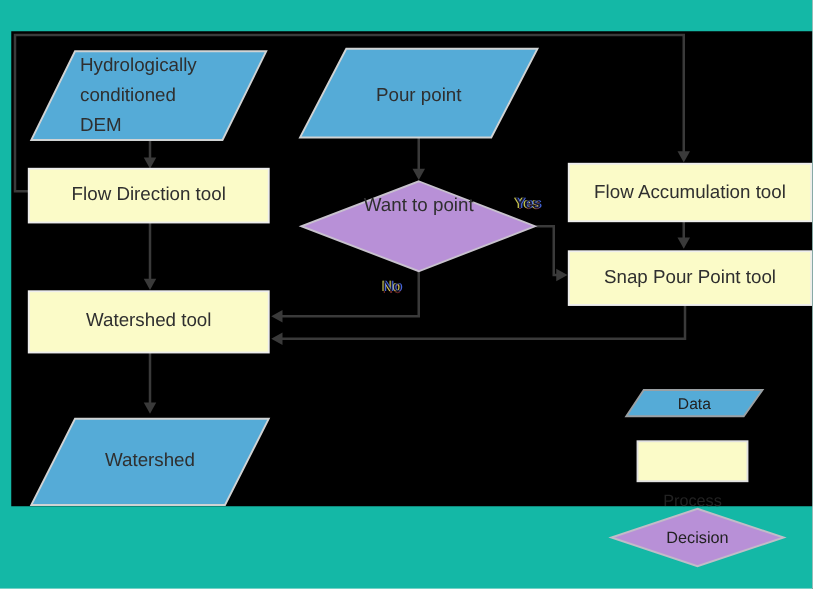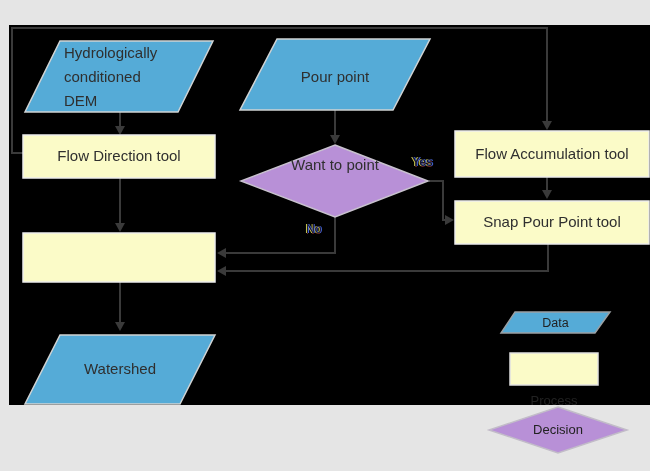--- a/index.html
+++ b/index.html
@@ -1,17 +1,17 @@
 <!DOCTYPE html>
 <html><head>
 <meta charset="utf-8">
 <style>
   html,body{margin:0;padding:0;background:#ffffff;}
   #stage{
-    position:relative;width:650px;height:471px;background:#e5e5e5;overflow:hidden;
+    position:relative;width:650px;height:471px;background:#14b8a6;overflow:hidden;
     font-family:"Liberation Sans","DejaVu Sans",sans-serif;
   }
   #diagram-svg{position:absolute;left:0;top:0;}
   .lbl{
     position:absolute;color:#2f2f2f;font-size:15px;line-height:24px;
     white-space:pre;pointer-events:none;
   }
   .lbl.center{text-align:center;white-space:normal;}
   .edge-lbl{
     position:absolute;font-size:12px;line-height:13px;color:#191930;
@@ -80,20 +80,21 @@
   <div class="lbl center" style="left:260px;top:65px;width:150px;">Pour point</div>
 
   <div class="lbl center" style="left:23px;top:144px;width:192px;">Flow Direction tool</div>
 
   <div class="lbl center" style="left:255px;top:153px;width:160px;line-height:24px;"><span>Want to point</span><br></div>
 
   <div class="lbl center" style="left:455px;top:142px;width:194px;">Flow Accumulation tool</div>
 
   <div class="lbl center" style="left:455px;top:210px;width:194px;">Snap Pour Point tool</div>
 
+  <div class="lbl center" style="left:23px;top:245px;width:192px;">Watershed tool</div>
 
   <div class="lbl center" style="left:40px;top:357px;width:160px;">Watershed</div>
 
   <div class="edge-lbl" style="left:412px;top:156px;font-weight:bold;">Yes</div>
   <div class="edge-lbl" style="left:306px;top:223px;">No</div>
 
   <div class="legend-lbl" style="left:501px;top:314px;width:109px;font-size:12.5px;">Data</div>
   <div class="legend-lbl" style="left:510px;top:360px;width:88px;margin-top:32px;">Process</div>
   <div class="legend-lbl" style="left:489px;top:421px;width:138px;">Decision</div>
 

